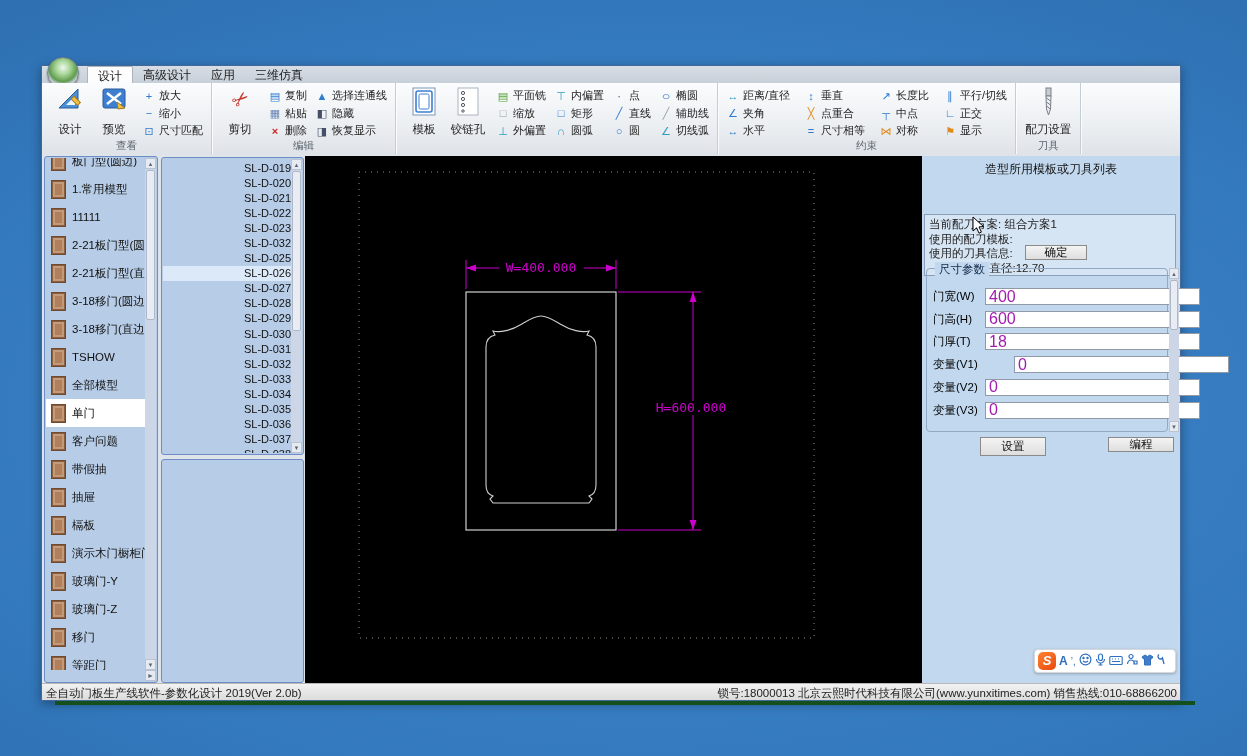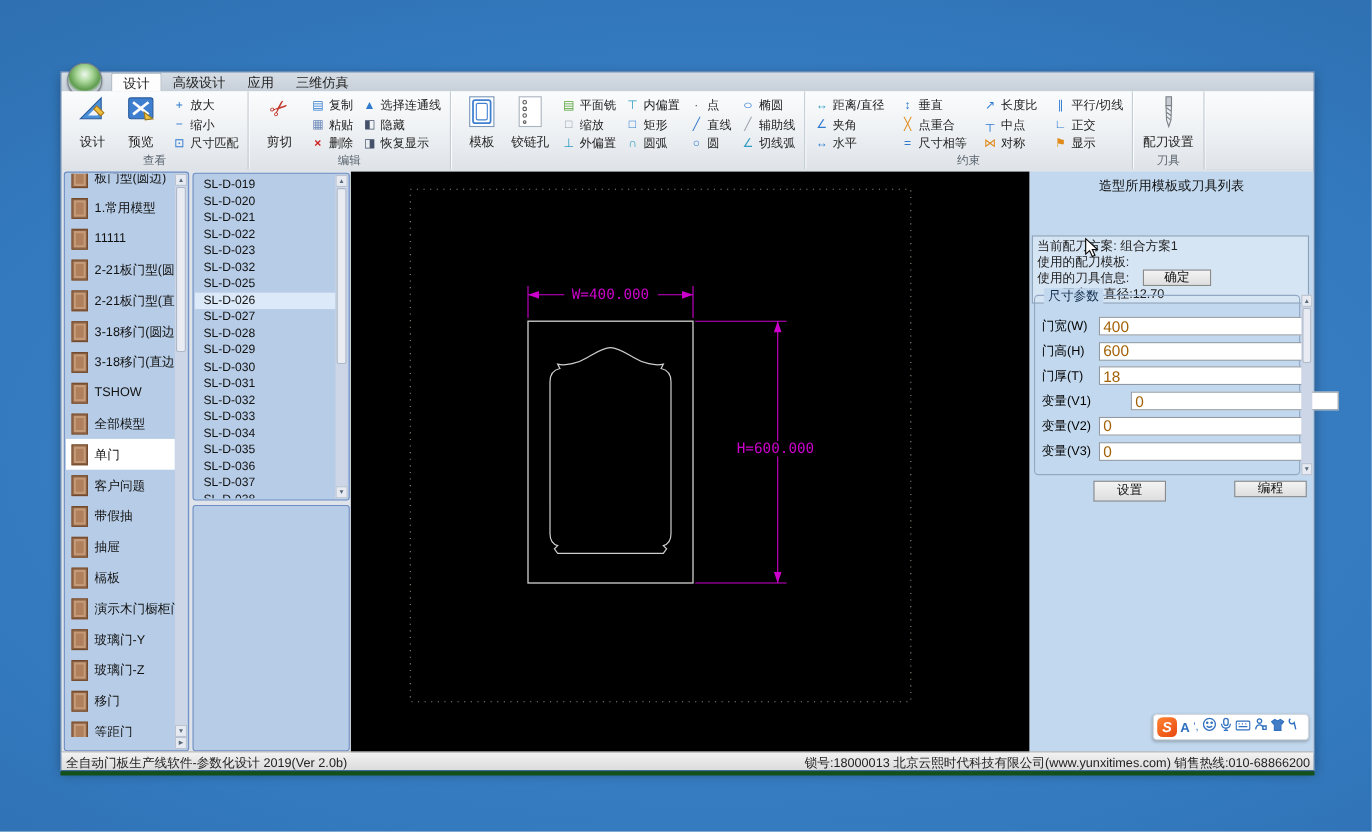--- a/index.html
+++ b/index.html
@@ -2,21 +2,21 @@
 <html><head>
 <meta charset="utf-8">
 <style>
   html,body{margin:0;padding:0;}
   body{
     width:1247px;height:756px;overflow:hidden;position:relative;
     font-family:"Liberation Sans","DejaVu Sans",sans-serif;
     background:radial-gradient(140% 120% at 52% 55%, #4286ca 0%, #3379bd 42%, #2a68a8 72%, #1d5694 100%);
   }
   
-  .win{position:absolute;left:55px;top:65px;width:1140px;height:636px;
+  .win{position:absolute;left:41px;top:65px;width:1140px;height:636px;
        background:#e7ebf0;border:1px solid #41699c;box-sizing:border-box;
        box-shadow:0 3px 10px rgba(0,0,0,.35);}
   .greenline{position:absolute;left:55px;top:701px;width:1140px;height:4px;background:#14501c;}
   
   .tabrow{position:absolute;left:0;top:0;width:100%;height:17px;
           background:linear-gradient(#d6dde5,#c7cfd8);display:flex;align-items:flex-end;}
   .orb{position:absolute;left:5px;top:-9px;width:30px;height:30px;border-radius:50%;
        background:radial-gradient(circle at 50% 32%, #eef8ee 0%, #a8d698 28%, #5f9c4e 55%, #c2cad2 68%, #8b95a1 100%);
        border:1px solid #76808c;box-shadow:0 1px 2px rgba(0,0,0,.4);}
   .tabs{display:flex;margin-left:45px;height:17px;}
@@ -61,43 +61,43 @@
   .vs-btn{position:absolute;left:0;width:11px;height:11px;background:#e7ebf1;color:#5a6a7a;
           font-size:6px;line-height:11px;text-align:center;border:1px solid #b9c3d2;box-sizing:border-box;}
   .vs-up{top:0;} .vs-dn{bottom:0;}
   .vs-thumb{position:absolute;left:1px;width:9px;background:#e9edf3;border:1px solid #aeb8c8;box-sizing:border-box;border-radius:2px;}
   .corner-btn{position:absolute;right:1px;bottom:1px;width:11px;height:11px;background:#e7ebf1;
           border:1px solid #b9c3d2;box-sizing:border-box;color:#5a6a7a;font-size:7px;line-height:10px;text-align:center;}
   
   .sld-panel{position:absolute;left:119px;top:3px;width:143px;height:298px;
              background:#b7cce6;border:1px solid #6d8dc4;border-radius:3px;box-sizing:border-box;overflow:hidden;}
   .sld-list{position:absolute;left:1px;top:3px;right:12px;bottom:1px;overflow:hidden;}
-  .sld-row{height:15.05px;line-height:15px;font-size:11px;color:#111;padding-left:8px;}
+  .sld-row{height:15.05px;line-height:15px;font-size:11px;color:#111;padding-left:8px;text-align:right;}
   .sld-row.selected{background:#dce9f8;}
   .empty-panel{position:absolute;left:119px;top:305px;width:143px;height:224px;
                background:#b7cce6;border:1px solid #6d8dc4;border-radius:3px;box-sizing:border-box;}
   
   .canvas{position:absolute;left:263px;top:2px;width:617px;height:528px;background:#000;}
   
   .rpanel{position:absolute;left:880px;top:2px;width:258px;height:528px;background:#c2d8ee;}
   .rp-title{text-align:center;font-size:12px;color:#111;padding-top:5px;}
   .infobox{position:absolute;left:2px;top:22px;right:4px;height:62px;background:#d6e5f4;
            border:1px solid #8aa0b8;box-sizing:border-box;padding:2px 4px;margin-top:36px;}
   .info-line{font-size:11.5px;color:#222;line-height:14.5px;white-space:pre;}
   .winbtn{position:absolute;background:linear-gradient(#f4f4f4,#dedede);border:1px solid #8a8a8a;
           font-size:11.5px;color:#111;text-align:center;line-height:13px;box-sizing:border-box;
           font-family:inherit;padding:0;}
   .ok-btn{left:103px;top:89px;width:62px;height:15px;}
   .fieldset{position:absolute;left:4px;top:112px;width:242px;height:164px;border:1px solid #93a8c2;
             border-radius:4px;box-sizing:border-box;}
   .legend{position:absolute;left:8px;top:-7px;background:#c2d8ee;padding:0 4px;font-size:11.5px;color:#102a4a;}
   .prow{position:absolute;left:6px;right:8px;height:27px;display:flex;align-items:center;}
   .plabel{width:52px;font-size:11.5px;color:#000;flex:none;}
-  .pinput{flex:1;height:17px;border:1px solid #8f9aa6;box-sizing:border-box;font-size:14px;
-          padding:0 3px;font-family:inherit;color:#a16207;background:#fff;}
+  .pinput{flex:1;height:17px;border:1px solid #8f9aa6;box-sizing:border-box;font-size:16px;
+          padding:0 3px;font-family:inherit;color:#a21caf;background:#fff;}
   .set-btn{left:58px;top:281px;width:66px;height:19px;}
   .prog-btn{left:186px;top:281px;width:66px;height:15px;}
   .rp-scroll{position:absolute;left:247px;top:112px;width:10px;height:164px;background:#ccd6e6;}
   
   .ime{position:absolute;left:112px;top:493px;width:142px;height:24px;background:#fff;
        border:1px solid #d5d8dc;border-radius:4px;box-shadow:0 1px 3px rgba(0,0,0,.25);
        display:flex;align-items:center;padding:0 3px;box-sizing:border-box;gap:3px;}
   .slogo{width:18px;height:18px;border-radius:5px;flex:none;
          background:linear-gradient(145deg,#ff8432,#e8480e);color:#fff;font-weight:bold;
          font-style:italic;font-size:13px;line-height:18px;text-align:center;}

